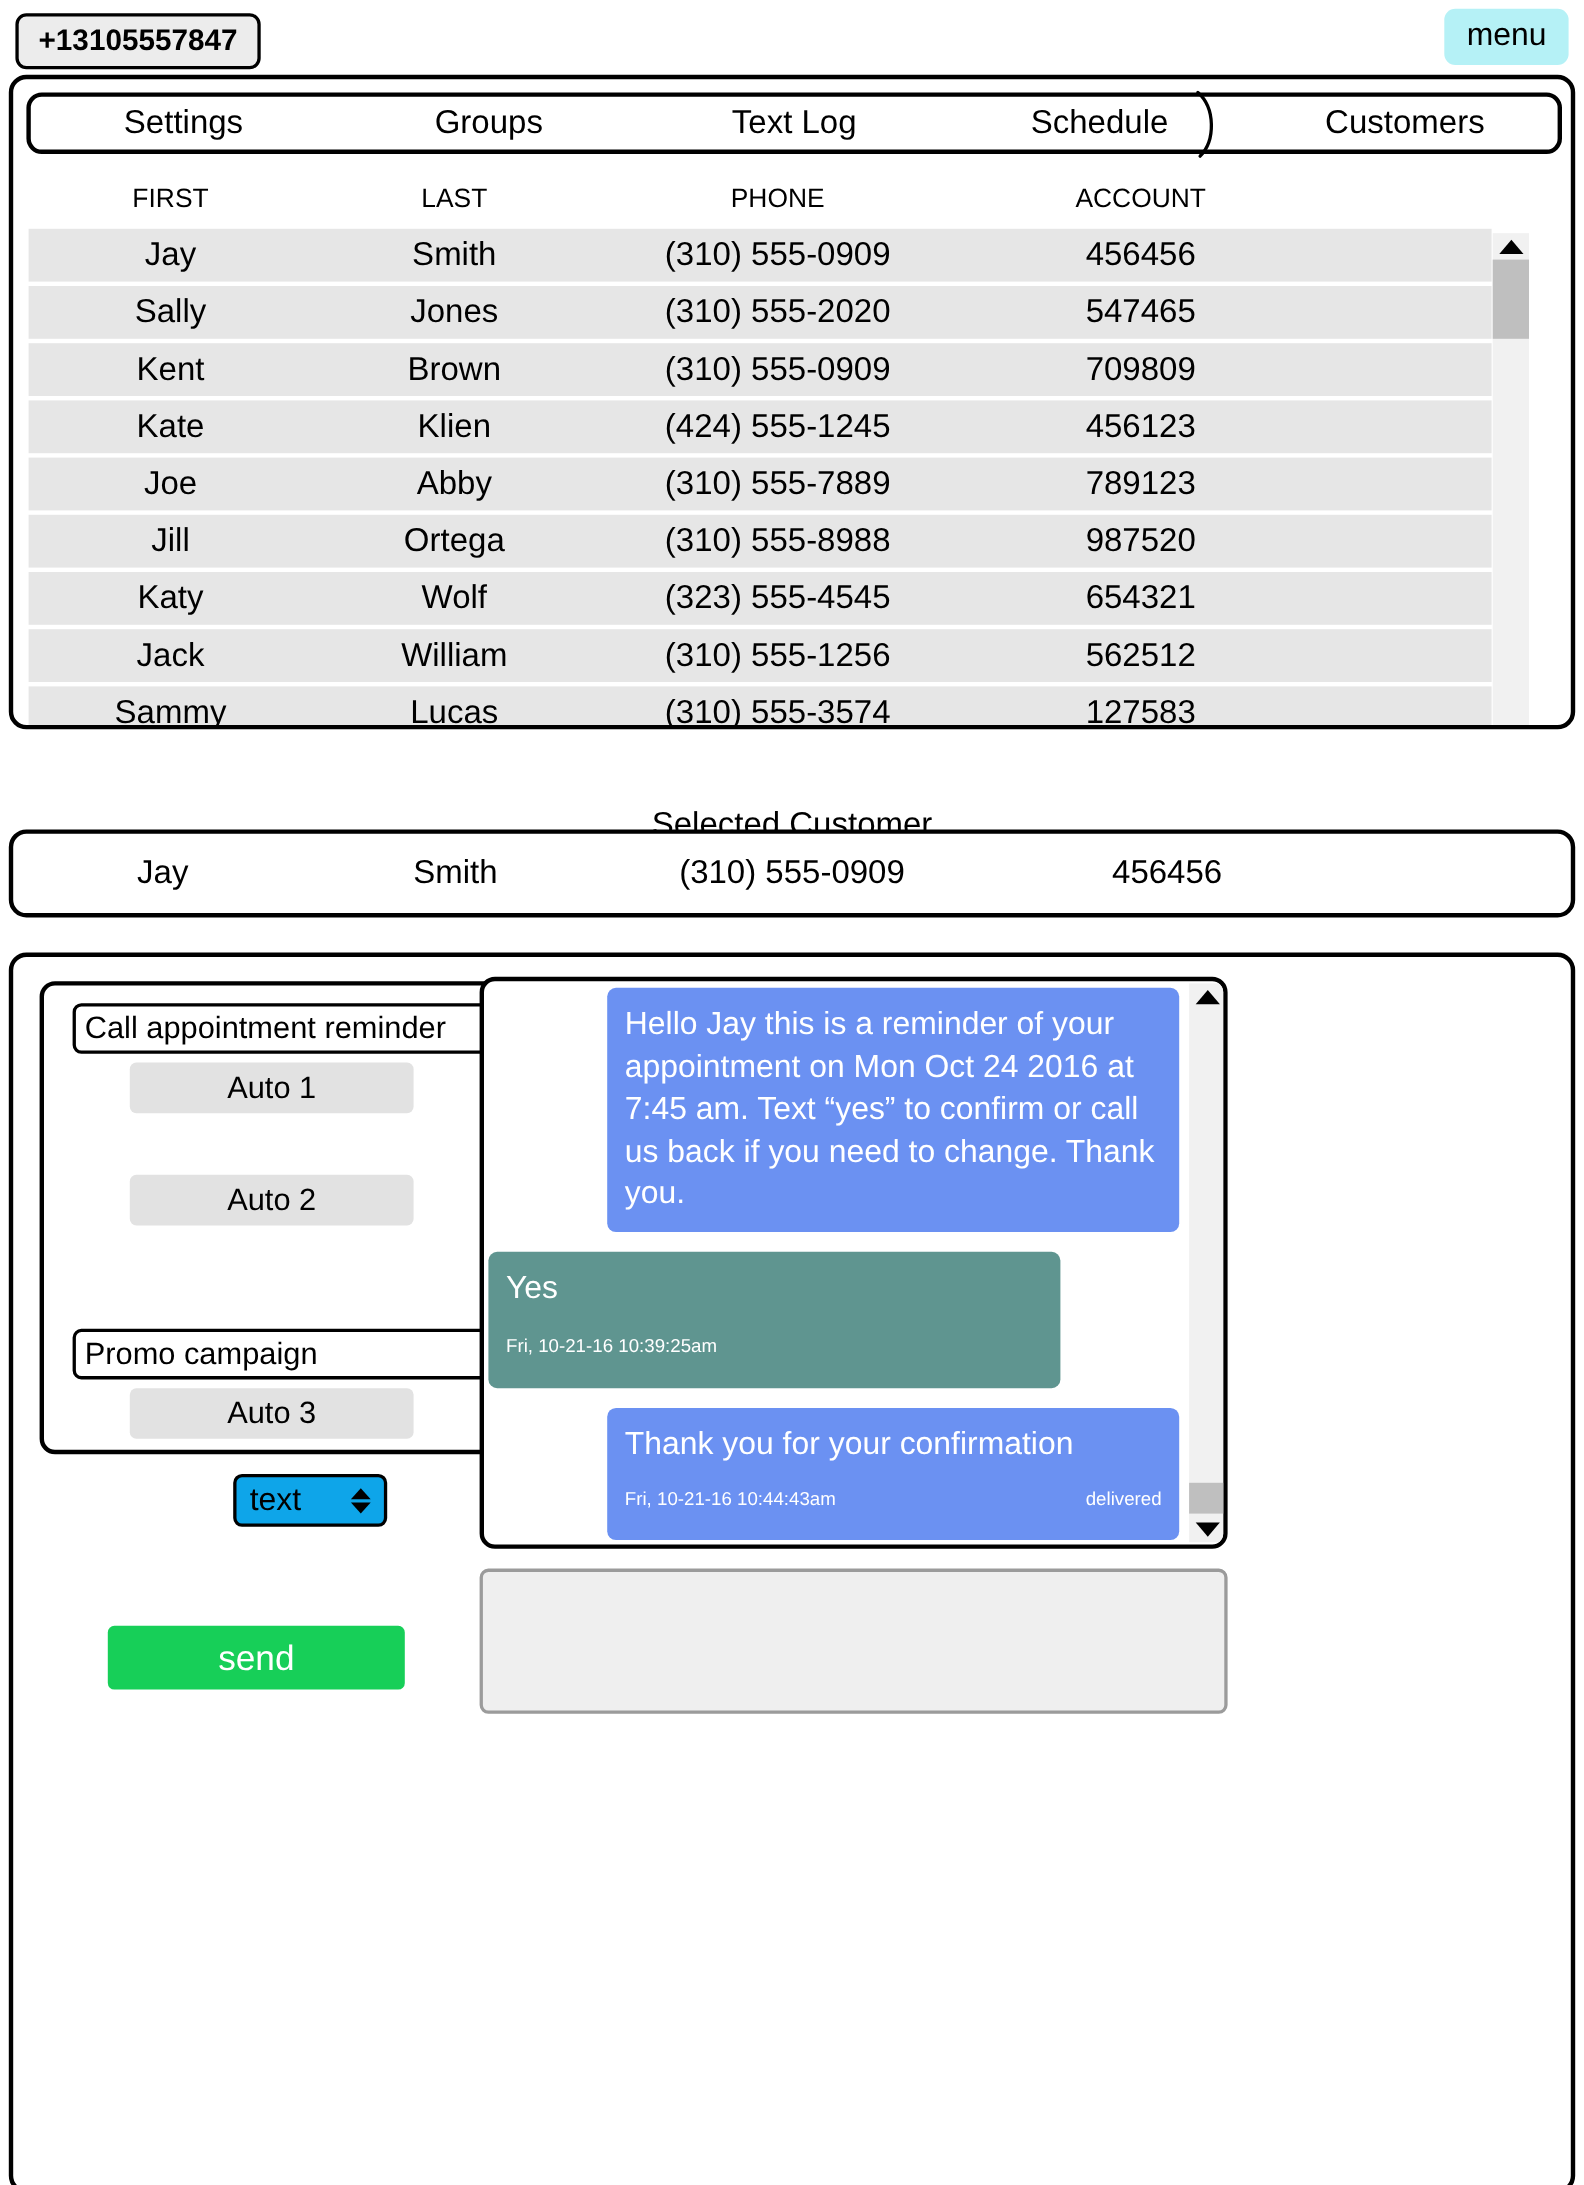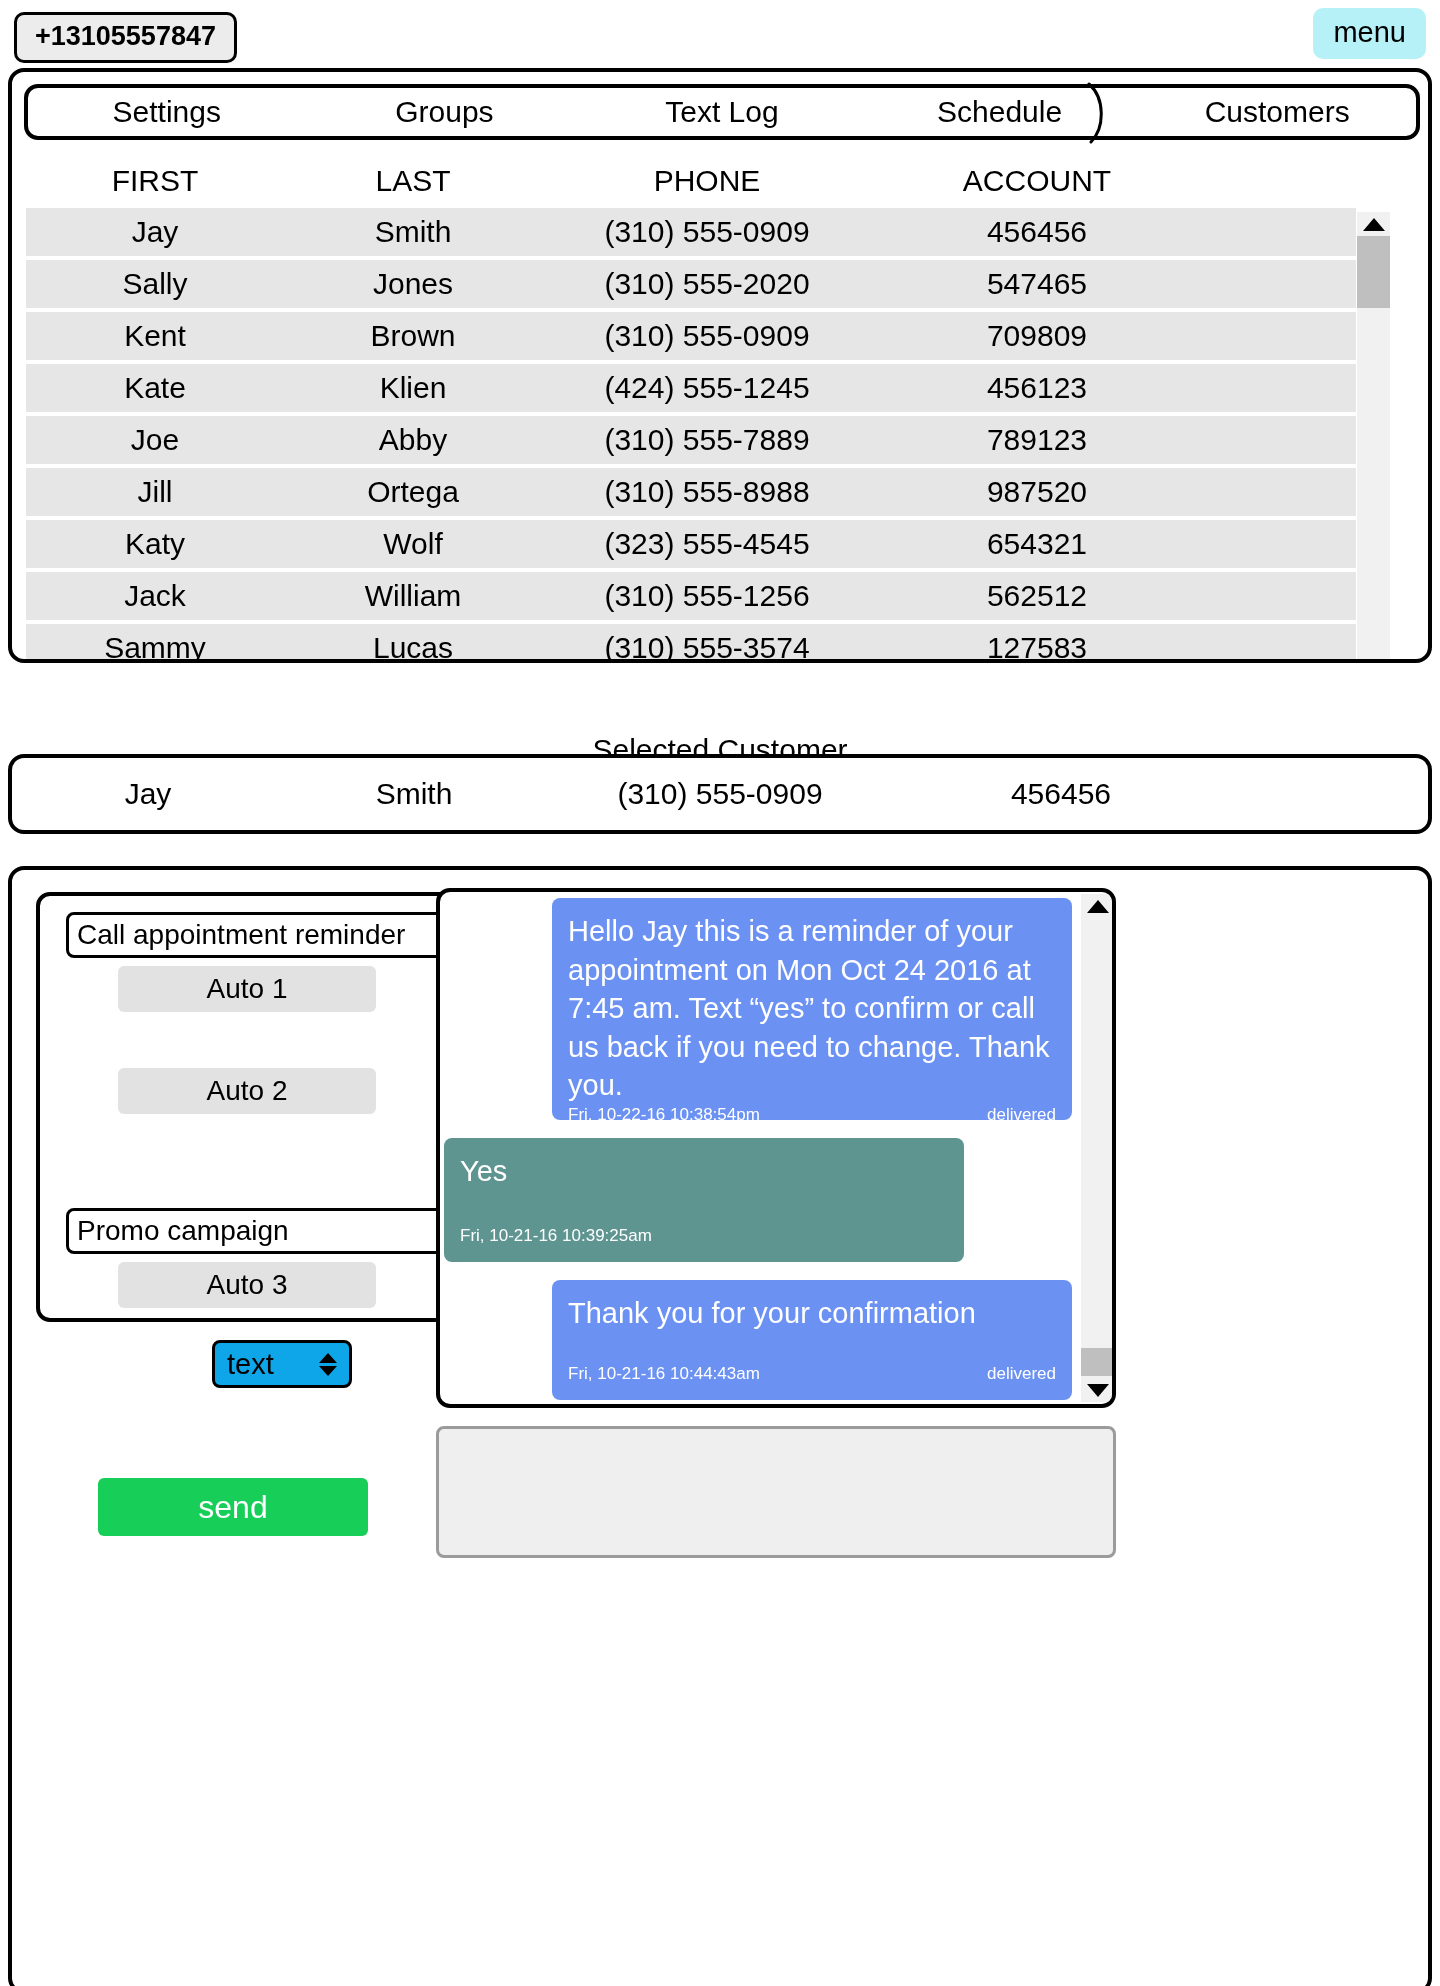--- a/index.html
+++ b/index.html
@@ -91,21 +91,21 @@
   }
   .tbl-head, .tbl-row {
     display: flex;
     width: 1330px;
   }
   .tbl-head {
     height: 54px;
     align-items: center;
   }
   .tbl-head div {
-    font-size: 30px;
+    font-size: 24px;
     text-align: center;
   }
   .tbl-rows {
     width: 1330px;
   }
   .tbl-row {
     height: 48px;
     align-items: center;
     background: #e6e6e6;
     margin-bottom: 4px;
@@ -261,22 +261,23 @@
     width: 680px;
     height: 520px;
     border: 4px solid #000;
     border-radius: 14px;
     background: #fff;
     overflow: hidden;
   }
   .bubble {
     position: absolute;
     border-radius: 8px;
-    padding: 14px 16px 16px 16px;
+    padding: 14px 16px 28px 16px;
     color: #fff;
+    gap: 20px;
   }
   .bubble .body { font-size: 29px; line-height: 1.33; }
   .bubble .meta {
     display: flex;
     justify-content: space-between;
     font-size: 17px;
     margin-top: 18px;
   }
   .bubble.out { background: #6b91f2; }
   .bubble.in  { background: #5f9590; }

